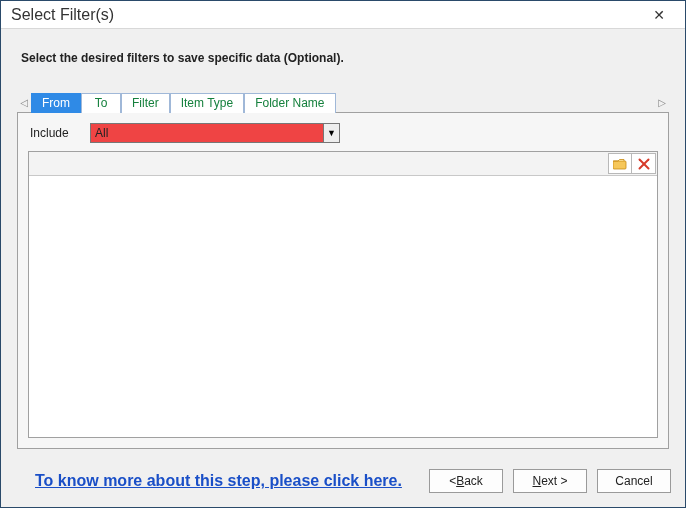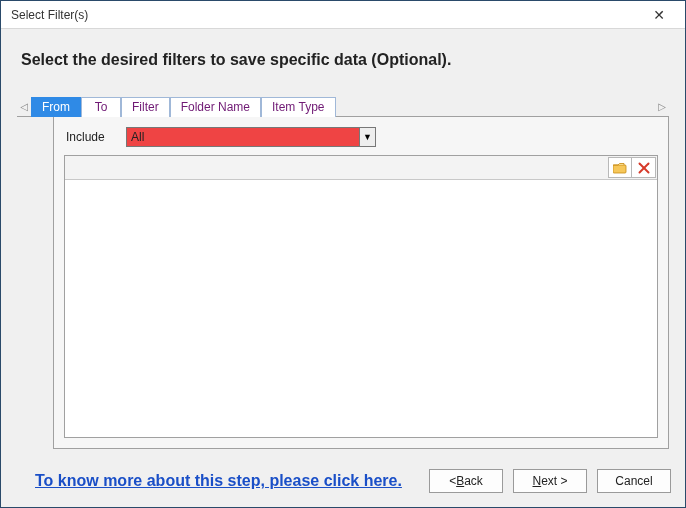--- a/index.html
+++ b/index.html
@@ -19,56 +19,56 @@
     flex-direction: column;
   }
   .titlebar {
     height: 28px;
     background: #fff;
     border-bottom: 1px solid #d8d8d8;
     display: flex;
     align-items: center;
     padding: 0 6px 0 10px;
   }
-  .titlebar .title { flex: 1; font-size: 12px; color: #333; }
+  .titlebar .title { flex: 1; font-size: 16px; color: #333; }
   .titlebar .close {
     width: 40px; height: 22px;
     display:flex; align-items:center; justify-content:center;
     font-size: 14px; color:#333;
     cursor:pointer;
   }
   .body {
     flex:1;
     padding: 18px 16px 10px 16px;
     display:flex;
     flex-direction: column;
   }
   .instruction {
-    font-size: 16px;
+    font-size: 12px;
     font-weight: 600;
     color: #222;
     margin: 4px 4px 28px 4px;
   }
   .tabbar {
     display:flex;
     align-items: stretch;
     gap:0;
     height: 20px;
   }
   .scroll-arrow {
     width: 14px;
     display:flex; align-items:center; justify-content:center;
     color:#888; font-size:10px;
     border-bottom: 1px solid #a0a0a0;
   }
   .tab {
     border: 1px solid #a0b8d8;
     border-bottom: none;
     background: #fff;
-    color: #701a75;
+    color: #15803d;
     padding: 2px 10px;
     font-size: 12px;
     margin-right: 0px;
     min-width: 40px;
     text-align: center;
     cursor:pointer;
     line-height: 15px;
   }
   .tab.active {
     background: #2f8ae6;
@@ -82,21 +82,20 @@
   .panel {
     border: 1px solid #a0a0a0;
     border-top: none;
     background: #f6f6f6;
     flex:1;
     padding: 10px 10px 10px 10px;
     display:flex;
     flex-direction:column;
     gap:8px;
     min-height:0;
-    margin-left:36px;
   }
   .row-include {
     display:flex;
     align-items:center;
     gap:12px;
     padding: 0 2px;
   }
   .row-include label { font-size:12px; color:#222; width:48px; }
   .combo {
     position:relative;
@@ -178,22 +177,22 @@
 
   <div class="body">
 
     <div class="instruction">Select the desired filters to save specific data (Optional).</div>
 
     <div class="tabbar">
       <div class="scroll-arrow">◁</div>
       <div class="tab active">From</div>
       <div class="tab">To</div>
       <div class="tab">Filter</div>
+      <div class="tab">Item Type</div>
       <div class="tab">Folder Name</div>
-      <div class="tab">Item Type</div>
       <div class="tab-filler"></div>
       <div class="scroll-arrow">▷</div>
     </div>
 
     <div class="panel">
 
       <div class="row-include">
         <label>Include</label>
         <div class="combo">
           <div class="val">All</div>

